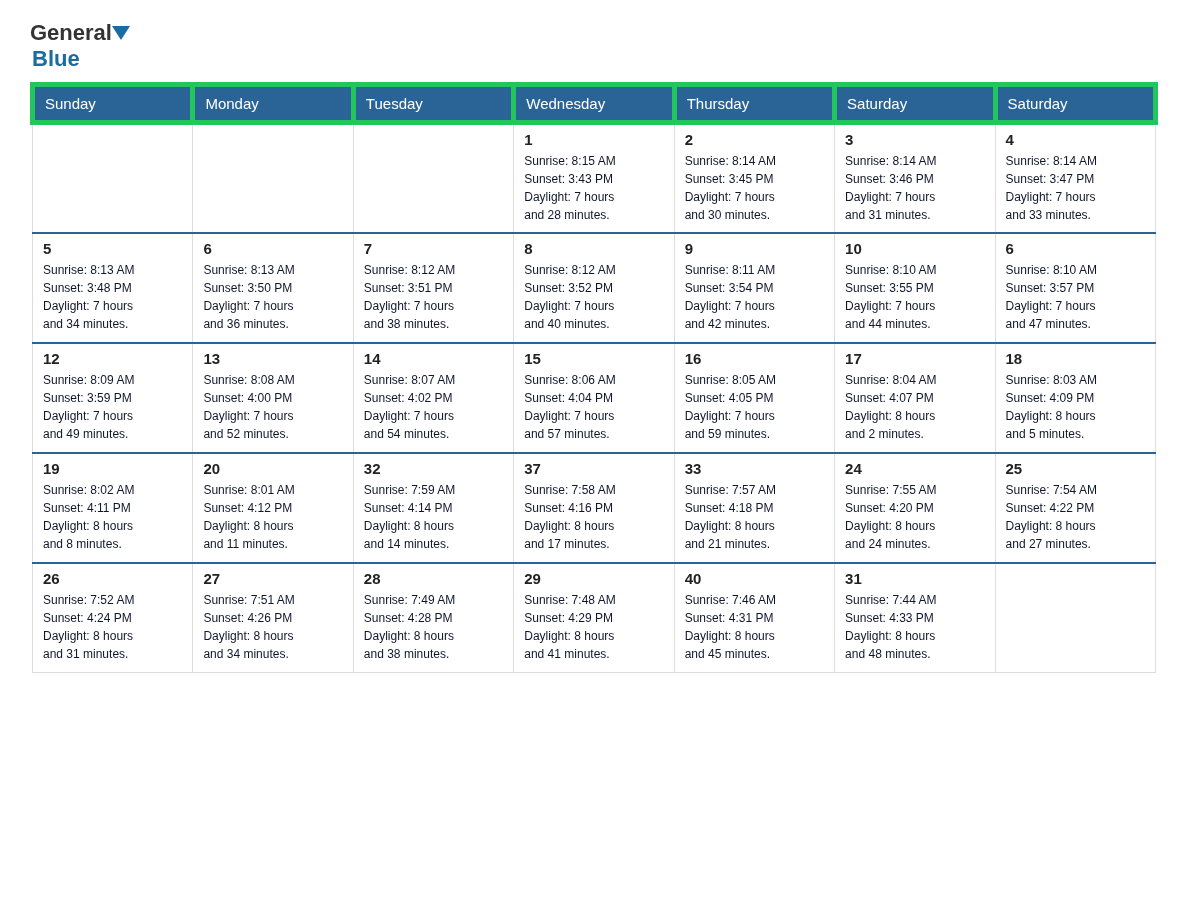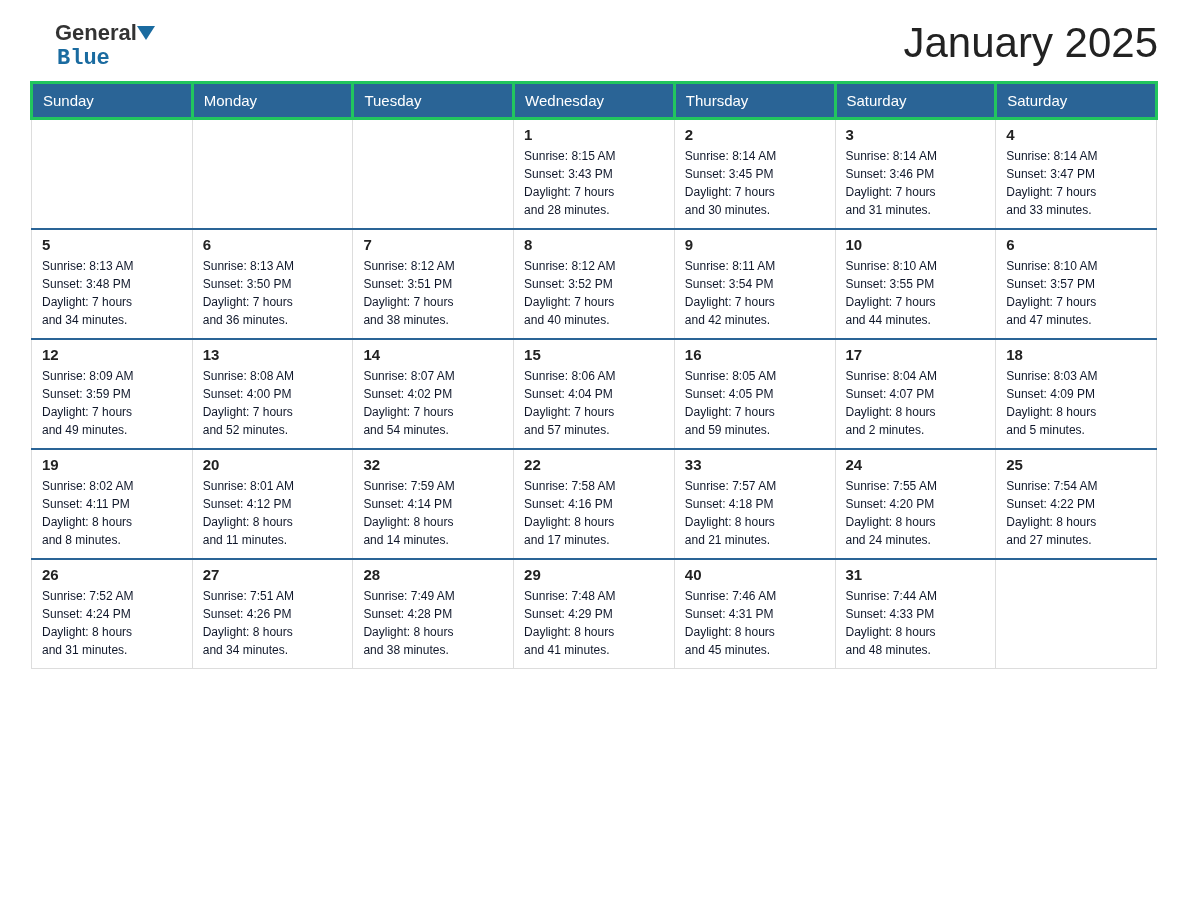--- a/index.html
+++ b/index.html
@@ -9,21 +9,20 @@
       color: #333;
       width: 1188px;
       min-height: 918px;
       padding: 20px 30px;
     }
     .header {
       display: flex;
       justify-content: space-between;
       align-items: flex-start;
       margin-bottom: 10px;
-      margin-left: 25px;
     }
     .logo-text-general {
       font-size: 22px;
       font-weight: bold;
       color: #333;
     }
     .logo-text-blue {
       font-size: 22px;
       font-weight: bold;
       color: #1a6ba0;
@@ -52,21 +51,21 @@
       border-collapse: collapse;
       margin-top: 8px;
     }
     thead tr th {
       background-color: #2a6496;
       color: #fff;
       font-size: 15px;
       font-weight: normal;
       padding: 8px 10px;
       text-align: left;
-      border: 3px solid #22c55e;
+      border: 5px solid #22c55e;
     }
     tbody tr td {
       width: 14.28%;
       vertical-align: top;
       padding: 6px 10px;
       border: 1px solid #ccc;
       font-size: 12.5px;
       color: #333;
       min-height: 90px;
       height: 110px;
@@ -105,42 +104,40 @@
       align-items: flex-start;
     }
     .logo-line1 {
       display: flex;
       align-items: center;
     }
     .logo-line2 {
       display: flex;
       align-items: center;
       margin-left: 2px;
-      font-family: Liberation Mono, monospace;
     }
   </style>
 </head>
 <body>
 
 <div class="header">
   <div class="logo-wrap">
     <div class="logo-line1">
       <span class="logo-text-general">General</span>
       <div class="logo-icon">
         <svg width="18" height="14" viewBox="0 0 18 14">
           <polygon points="0,0 18,0 9,14" fill="#1a6ba0"></polygon>
         </svg>
       </div>
     </div>
     <div class="logo-line2">
       <span class="logo-text-blue">Blue</span>
     </div>
   </div>
   <div class="title-block">
-    <div class="month-title">January 2025</div>
   </div>
 </div>
 
 <table>
   <thead>
     <tr>
     <th>Sunday</th>
         <th>Monday</th>
         <th>Tuesday</th>
         <th>Wednesday</th>
@@ -238,21 +235,21 @@
         </td>
         <td>
           <span class="day-number">20</span>
           <div class="day-info">Sunrise: 8:01 AM<br>Sunset: 4:12 PM<br>Daylight: 8 hours<br>and 11 minutes.</div>
         </td>
         <td>
           <span class="day-number">32</span>
           <div class="day-info">Sunrise: 7:59 AM<br>Sunset: 4:14 PM<br>Daylight: 8 hours<br>and 14 minutes.</div>
         </td>
         <td>
-          <span class="day-number">22</span>
+          <span class="day-number">37</span>
           <div class="day-info">Sunrise: 7:58 AM<br>Sunset: 4:16 PM<br>Daylight: 8 hours<br>and 17 minutes.</div>
         </td>
         <td>
           <span class="day-number">33</span>
           <div class="day-info">Sunrise: 7:57 AM<br>Sunset: 4:18 PM<br>Daylight: 8 hours<br>and 21 minutes.</div>
         </td>
         <td>
           <span class="day-number">24</span>
           <div class="day-info">Sunrise: 7:55 AM<br>Sunset: 4:20 PM<br>Daylight: 8 hours<br>and 24 minutes.</div>
         </td>

